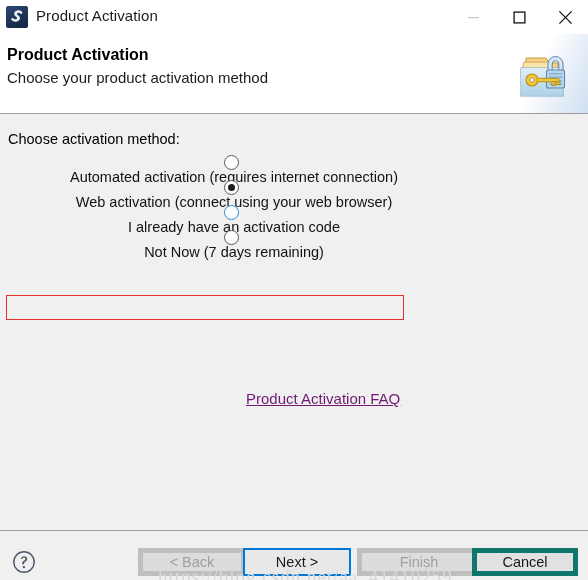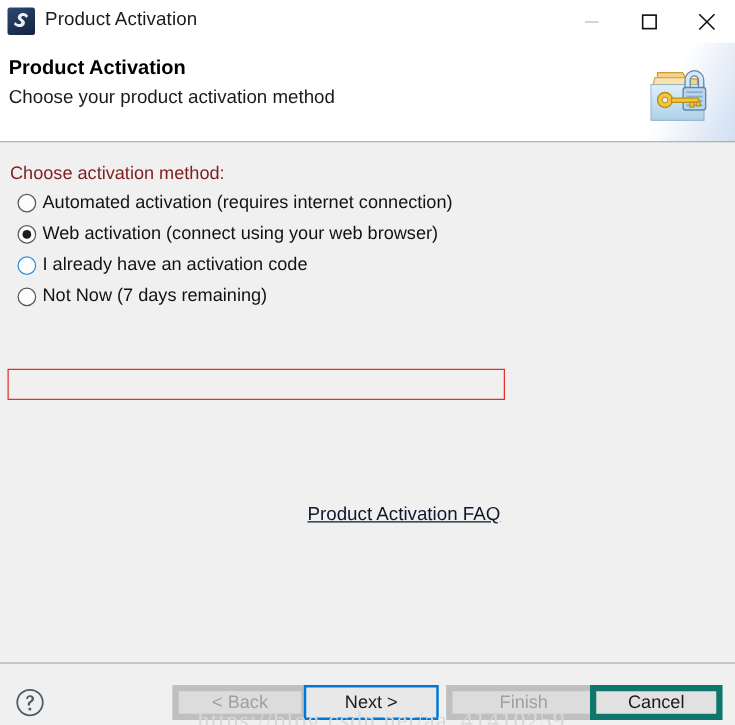--- a/index.html
+++ b/index.html
@@ -114,34 +114,35 @@
     position: absolute;
     left: 0; top: 114px;
     width: 588px;
     height: 416px;
     background: #f0f0f0;
   }
   .group-label {
     position: absolute;
     left: 8px; top: 17px;
     font-size: 14.5px;
-    color: #7f1d1d;
+    color: #000000;
     white-space: nowrap;
   }
   .radio-list {
     position: absolute;
     left: 14px; top: 41px;
     width: 440px;
   }
   .radio-row {
     position: relative;
     height: 25px;
     display: flex;
-    align-items: flex-start;
-    white-space: nowrap;
+    align-items: center;
+    white-space: nowrap;
+    flex-direction: column;
   }
   .radio {
     position: relative;
     width: 15px; height: 15px;
     border-radius: 50%;
     box-sizing: border-box;
     border: 1.4px solid #5a5a5a;
     background: #fdfdfd;
     flex: 0 0 auto;
     margin-right: 5px;
@@ -174,25 +175,24 @@
     height: 25px;
     border: 1.5px solid #e2322b;
     box-sizing: border-box;
     pointer-events: none;
   }
 
   .faq-link {
     position: absolute;
     left: 246px; top: 276px;
     font-size: 15px;
-    color: #0f172a;
+    color: #701a75;
     text-decoration: underline;
     white-space: nowrap;
     cursor: pointer;
-    margin-top: 13px;
   }
 
   
   .footer-rule {
     position: absolute;
     left: 0; top: 530px;
     width: 588px;
     height: 1px;
     background: #9d9d9d;
   }

